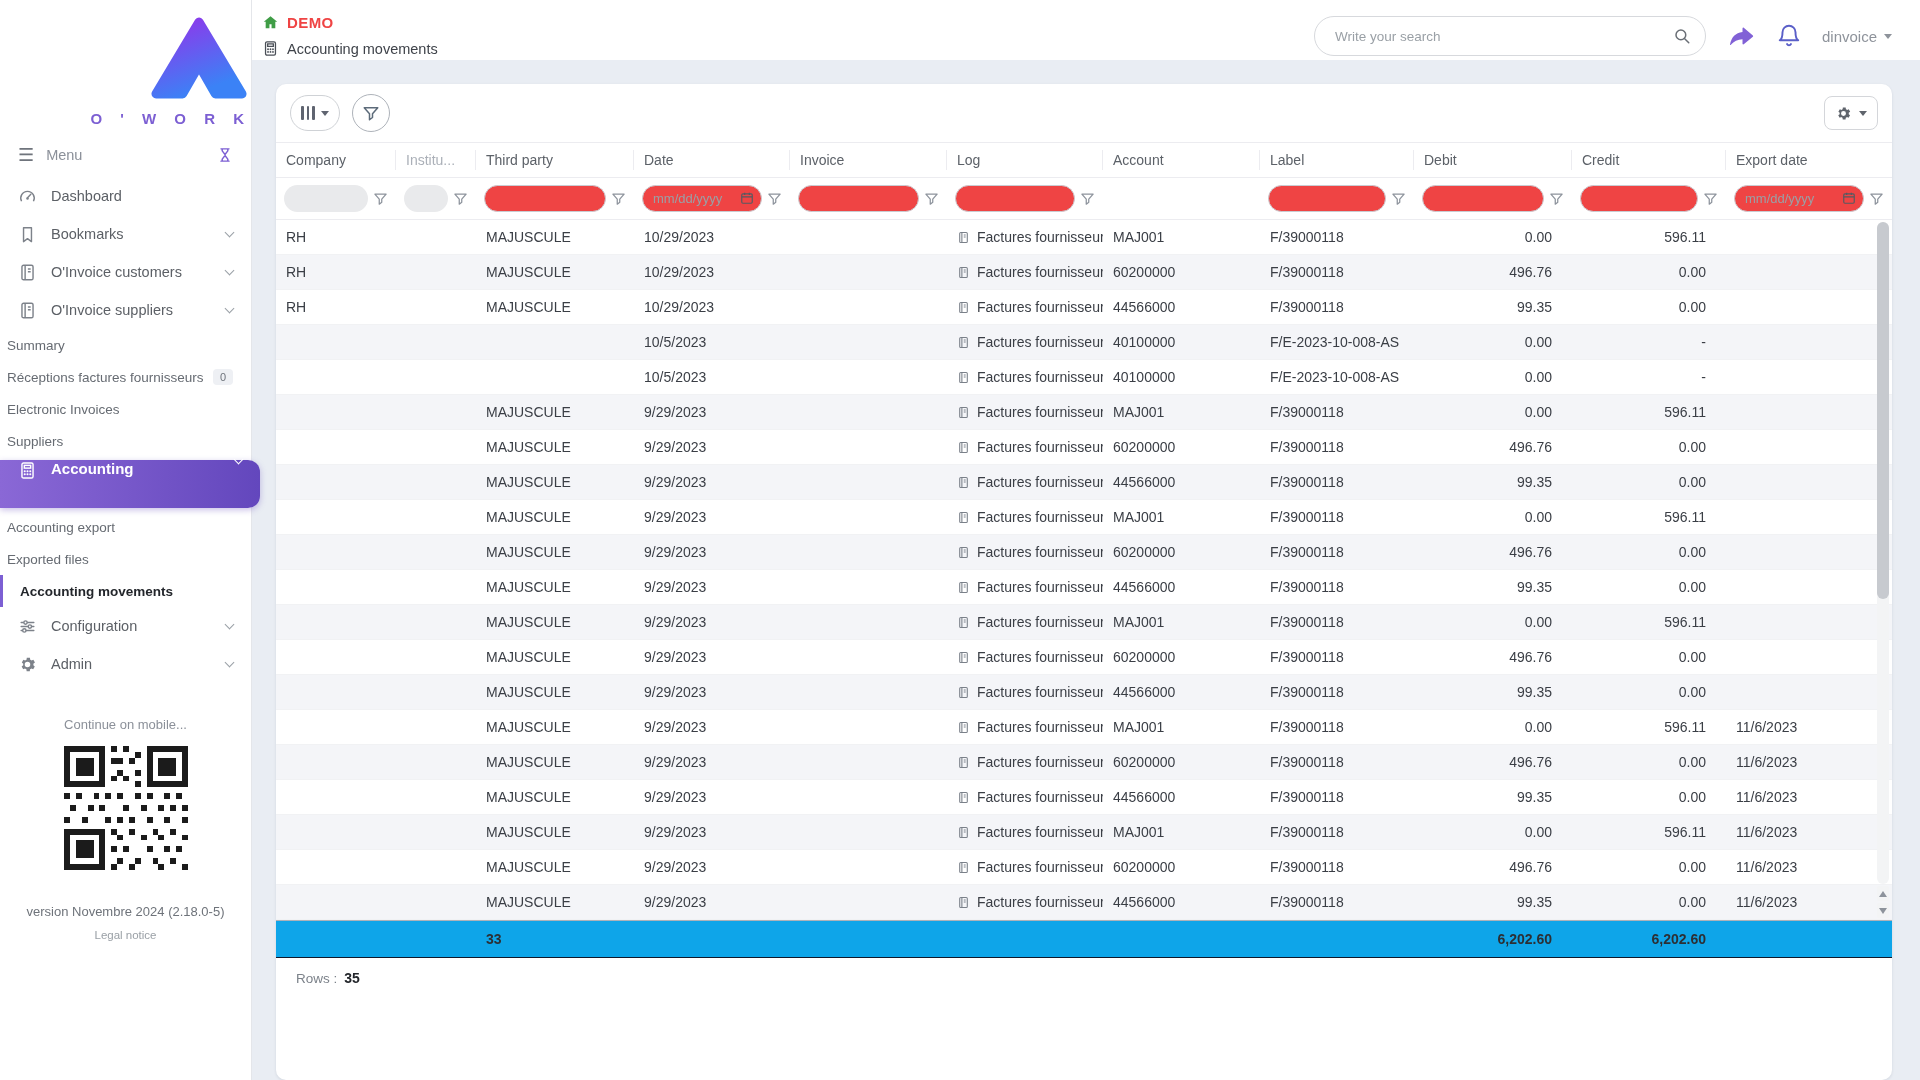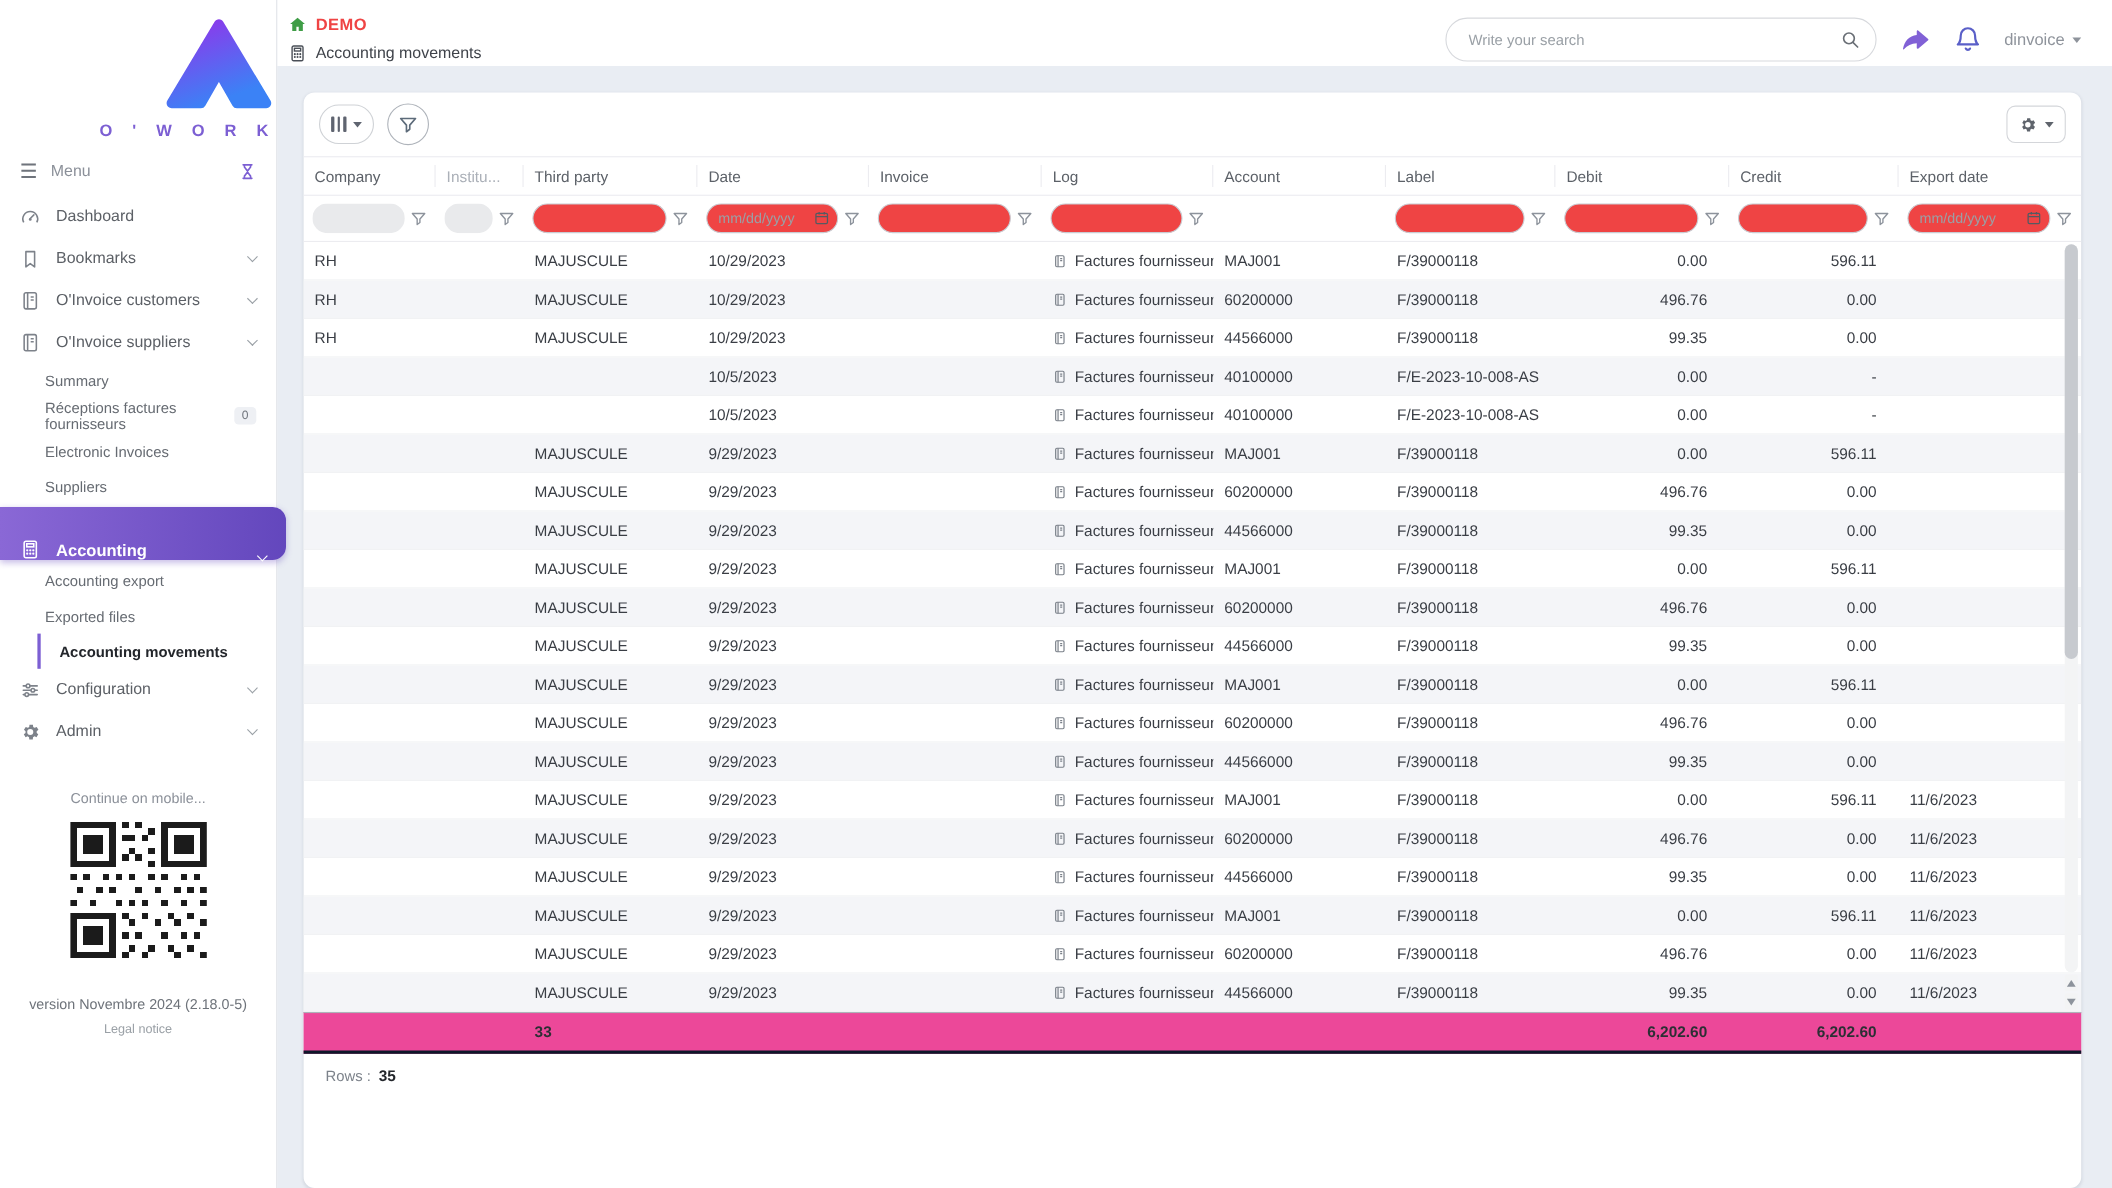--- a/index.html
+++ b/index.html
@@ -20,26 +20,26 @@
   }
   .logo-block { padding:14px 0 6px; text-align:right; }
   .brand-name { color:var(--accent,#7c5fd3); font-weight:bold; font-size:15px; letter-spacing:7px; margin-top:2px; }
   .menu-header { display:flex; align-items:center; height:44px; padding:0 18px; color:#8b9099; font-size:14.5px; }
   .menu-header .hamburger { font-size:18px; color:#6f747c; margin-right:12px; line-height:1; }
   .menu-header .pin { margin-left:auto; display:flex; }
   .nav-item { display:flex; align-items:center; height:38px; padding:0 18px; font-size:14.5px; color:#5c6066; cursor:pointer; }
   .nav-icon { width:20px; height:20px; margin-right:13px; color:#7d828a; display:flex; align-items:center; }
   .nav-icon svg { width:19px; height:19px; }
   .chev { width:7px; height:7px; border-right:1.7px solid #9aa0a6; border-bottom:1.7px solid #9aa0a6; transform:rotate(45deg); margin-left:auto; margin-top:-4px; }
-  .sub-item { display:flex; align-items:center; height:32px; padding:0 18px 0 7px; font-size:13.5px; color:#666b72; cursor:pointer;margin-left:34px; }
+  .sub-item { display:flex; align-items:center; height:32px; padding:0 18px 0 7px; font-size:13.5px; color:#666b72; cursor:pointer; }
   .badge { margin-left:auto; background:#eef0f4; color:#6f747c; font-size:11px; padding:2px 7px; border-radius:4px; }
   .acc-active {
     width:260px; height:48px; margin:3px 0;
     background:linear-gradient(90deg,var(--active-start,#8a68d6),var(--active-end,#6347bd));
-    border-radius:0 12px 12px 0; display:flex; align-items:flex-end; padding:0 18px;
+    border-radius:0 12px 12px 0; display:flex; align-items:flex-start; padding:0 18px;
     color:#fff; font-weight:bold; font-size:15px; cursor:pointer;
     box-shadow:0 2px 6px rgba(99,71,189,.35);
   }
   .acc-active .nav-icon { color:#fff; }
   .acc-active .chev { border-color:#fff; }
   .sub-active { font-weight:bold; color:#23262b; border-left:3px solid var(--accent,#7c5fd3); padding-left:17px; }
   .mobile-block { margin-top:34px; text-align:center; }
   .mobile-hint { color:#8b9099; font-size:13px; }
   .qr { width:124px; height:124px; margin:14px auto 0; display:block; }
   .version { margin-top:34px; text-align:center; font-size:13px; color:#6e737a; }
@@ -100,21 +100,21 @@
   .log-icon { display:flex; color:#7a8089; flex:0 0 auto; }
   .log-icon svg { width:13px; height:13px; }
 
   .vscroll { position:absolute; top:2px; right:3px; bottom:2px; width:12px; display:flex; flex-direction:column; }
   .vtrack { flex:1; background:#f3f4f5; border-radius:6px; position:relative; }
   .vthumb { position:absolute; top:0; left:0; width:12px; height:57%; background:#c7cacf; border-radius:6px; cursor:pointer; }
   .sc-arrow { height:15px; background:#f3f4f5; display:flex; align-items:center; justify-content:center; cursor:pointer; margin-top:2px; border-radius:2px; }
   .tri-up { width:0; height:0; border-left:4px solid transparent; border-right:4px solid transparent; border-bottom:6px solid #8d939c; }
   .tri-down { width:0; height:0; border-left:4px solid transparent; border-right:4px solid transparent; border-top:6px solid #8d939c; }
 
-  .summary { display:grid; grid-template-columns:var(--cols); height:38px; align-items:center; border-top:1px solid #aeb2b9; border-bottom:3px solid #0f172a; font-weight:bold; font-size:14px; color:#2c2f34; background:#ec4899; }
+  .summary { display:grid; grid-template-columns:var(--cols); height:38px; align-items:center; border-top:1px solid #aeb2b9; border-bottom:1px solid #0f172a; font-weight:bold; font-size:14px; color:#2c2f34; background:#0ea5e9; }
   .cfooter { height:40px; display:flex; align-items:center; padding:0 20px; font-size:13.5px; color:#7c828a; }
   .cfooter b { color:#23262b; margin-left:7px; font-size:14px; }
 </style>
 </head>
 <body>
 
 <div class="app">
 
   <aside class="sidebar">
     <div class="logo-block">

